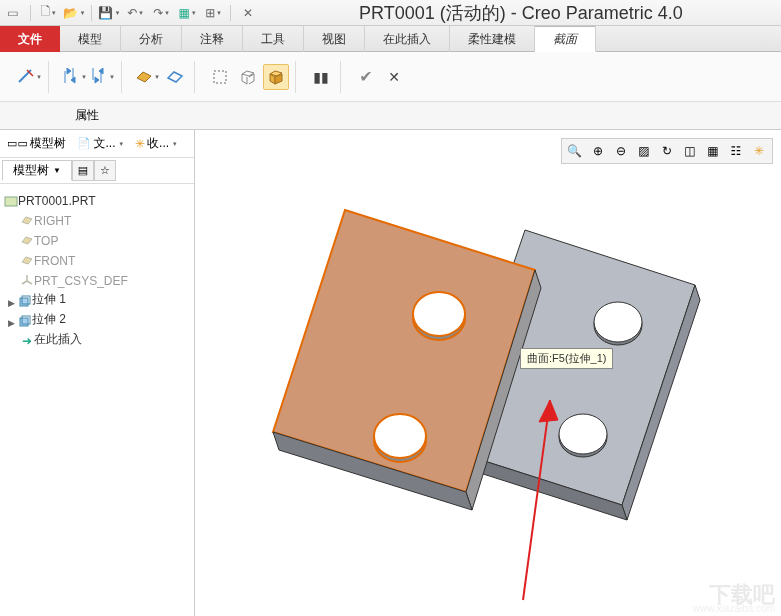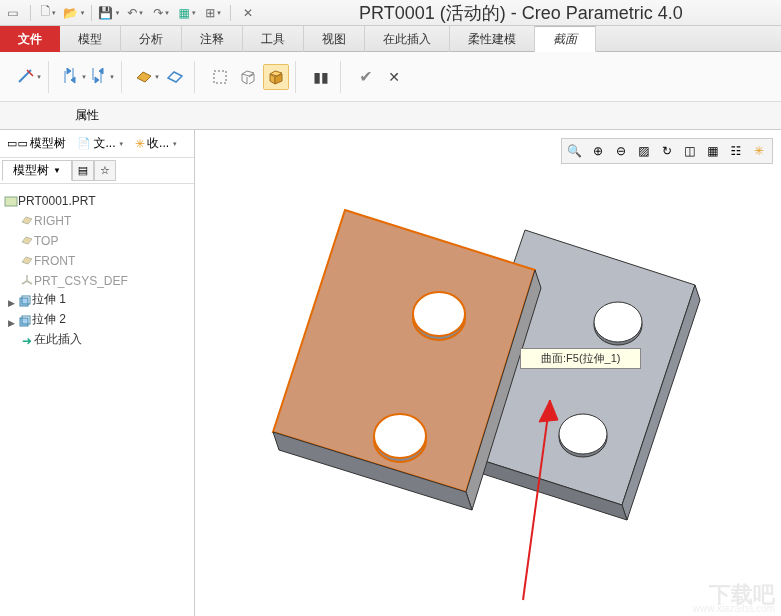--- a/index.html
+++ b/index.html
@@ -31,21 +31,21 @@
 .tree{flex:1;padding:4px 2px;overflow:auto;}
 .tree-item{display:flex;align-items:flex-end;height:20px;padding:0 2px;cursor:pointer;}
 .tree-item.lvl1{padding-left:18px;}
 .tree-exp{width:10px;color:#666;font-size:9px;}
 .tree-icon{width:14px;height:14px;display:flex;align-items:center;justify-content:center;}
 .tree-label{color:#333;}
 .tree-label.dim{color:#999;}
 .viewport{flex:1;position:relative;background:#fff;}
 .view-toolbar{position:absolute;top:8px;right:8px;display:flex;gap:1px;background:#f4f4f4;border:1px solid #ccc;padding:2px;}
 .vt-btn{width:22px;height:20px;display:flex;align-items:center;justify-content:center;cursor:pointer;}
-.tooltip{position:absolute;top:218px;left:325px;background:#ffffe8;border:1px solid #888;padding:2px 20px;font-size:11px;color:#333;}
+.tooltip{position:absolute;top:218px;left:325px;background:#ffffe8;border:1px solid #888;padding:2px 6px;font-size:11px;color:#333;}
 svg.model{position:absolute;top:40px;left:20px;}
 .watermark{position:absolute;bottom:6px;right:6px;color:#ddd;font-size:22px;font-weight:bold;opacity:.6;pointer-events:none;}
 .watermark-url{position:absolute;bottom:2px;right:6px;color:#e0e0e0;font-size:10px;opacity:.5;}
 .drop-arrow::after{content:"▾";font-size:7px;margin-left:2px;color:#666;}
 </style>
 </head>
 <body>
 
 <div class="titlebar">
   <div class="tb-icon">▭</div>

